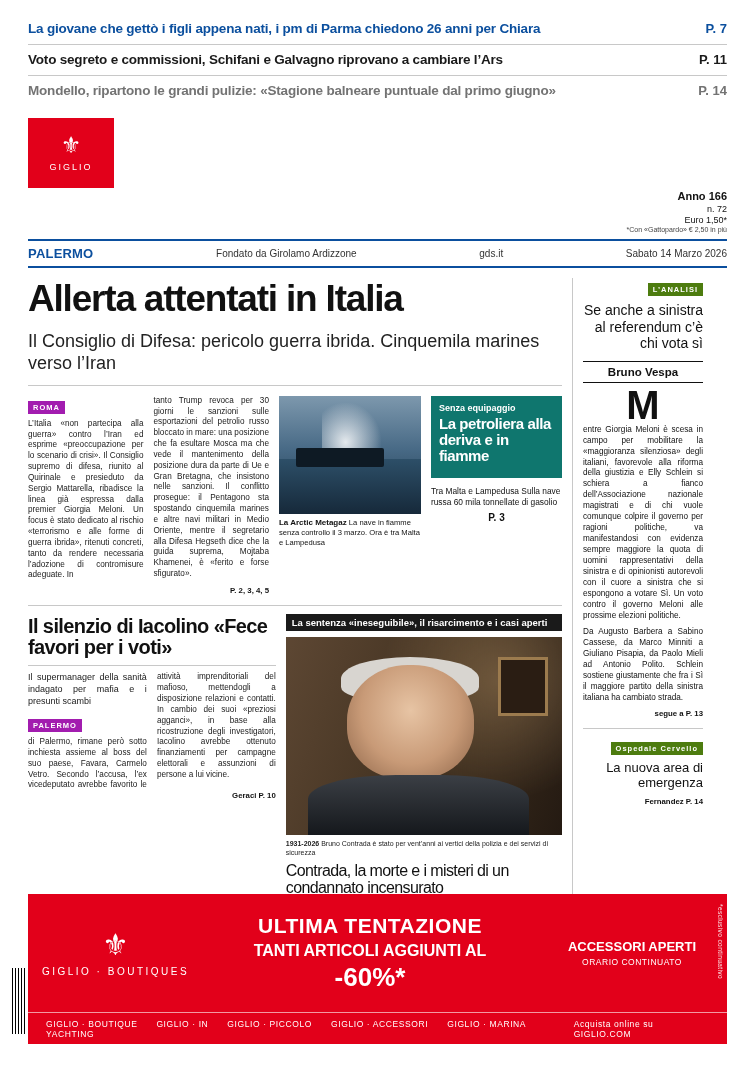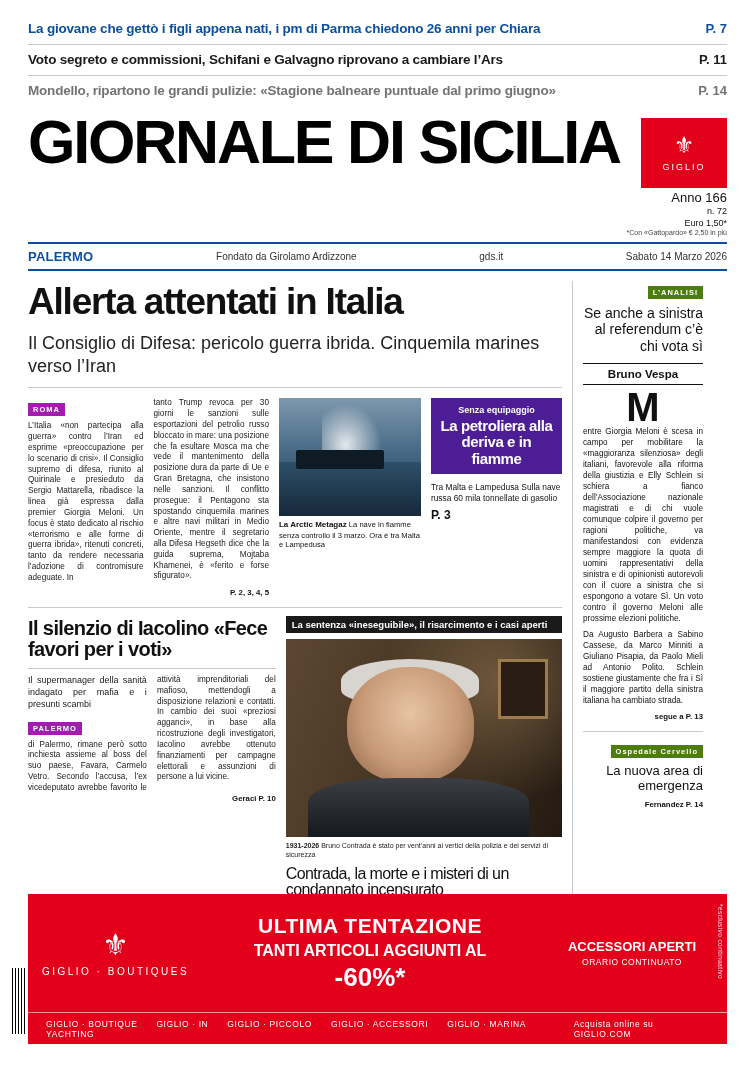--- a/index.html
+++ b/index.html
@@ -45,21 +45,21 @@
     width: 86px; height: 70px; background:#e2001a; color:#fff;
     display:flex; flex-direction:column; align-items:center; justify-content:center;
     margin-top: 4px;
   }
   .giglio-mark { font-size: 23px; line-height:1; }
   .giglio-word { font-size: 9px; letter-spacing: 2px; margin-top:5px; }
 
   .anno {
     text-align:right; padding: 2px 28px 0 0; line-height:1.25;
   }
-  .anno .l1 { font-size: 13px; font-weight:normal; }
+  .anno .l1 { font-size: 11px; font-weight:bold; }
   .anno .l2 { font-size: 9px; }
   .anno .l3 { font-size: 9px; }
   .anno .l4 { font-size: 7px; color:#444; }
 
   .subbar {
     display:flex; align-items:center; justify-content:space-between;
     margin: 4px 28px 0 28px;
     border-top: 2px solid #0b4f9e;
     border-bottom: 2px solid #0b4f9e;
     padding: 5px 0 5px 0;
@@ -113,25 +113,25 @@
     position:absolute; left:12%; bottom:40%; width:62%; height:16%;
     background:#0e1a24; border-radius:2px;
   }
   .photo .smoke {
     position:absolute; left:30%; bottom:52%; width:42%; height:42%;
     background:radial-gradient(ellipse at 40% 80%, rgba(255,255,255,.85), rgba(220,225,230,.2) 60%, rgba(255,255,255,0) 72%);
   }
   .cap { font-size:7.6px; line-height:1.3; margin-top:4px; }
   .cap b { font-size:8px; }
 
-  .redbox { background:#4c1d95; color:#fff; padding:7px 8px 7px 8px;text-align:center; }
+  .redbox { background:#0f766e; color:#fff; padding:7px 8px 14px 8px; }
   .redbox .rb-k { font-size:9px; font-weight:bold; margin-bottom:3px; }
   .redbox .rb-t { font-size:15px; font-weight:bold; line-height:1.08; letter-spacing:-0.4px;}
   .rb-sub { font-size:8.4px; line-height:1.32; margin-top:8px; }
-  .rb-page { font-size:12px; font-weight:bold; text-align:left; margin-top:4px;}
+  .rb-page { font-size:10px; font-weight:bold; text-align:center; margin-top:4px;}
 
   .hr { border-top:1px solid #c8c8c8; margin:10px 0 8px 0; }
 
   
   .deck2 { display:flex; gap:10px; }
   .deck2 .left { width:252px; }
   .deck2 .right { width:281px; }
 
   .h2 { font-size:20px; font-weight:bold; line-height:1.04; letter-spacing:-0.6px; margin:2px 0 8px 0;}
   .two-col { column-count:2; column-gap:10px; }
@@ -251,21 +251,20 @@
       <div class="strap-title c-dark">Voto segreto e commissioni, Schifani e Galvagno riprovano a cambiare l’Ars</div>
       <div class="strap-page c-dark">P. 11</div>
     </div>
     <div class="strap-row">
       <div class="strap-title c-grey">Mondello, ripartono le grandi pulizie: «Stagione balneare puntuale dal primo giugno»</div>
       <div class="strap-page c-grey">P. 14</div>
     </div>
   </div>
 
   <div class="masthead">
-    <div class="logo">GIORNALE DI SICILIA</div>
     <div class="giglio-box">
       <div class="giglio-mark">⚜</div>
       <div class="giglio-word">GIGLIO</div>
     </div>
   </div>
 
   <div class="anno">
     <div class="l1">Anno 166</div>
     <div class="l2">n. 72</div>
     <div class="l3">Euro 1,50*</div>

